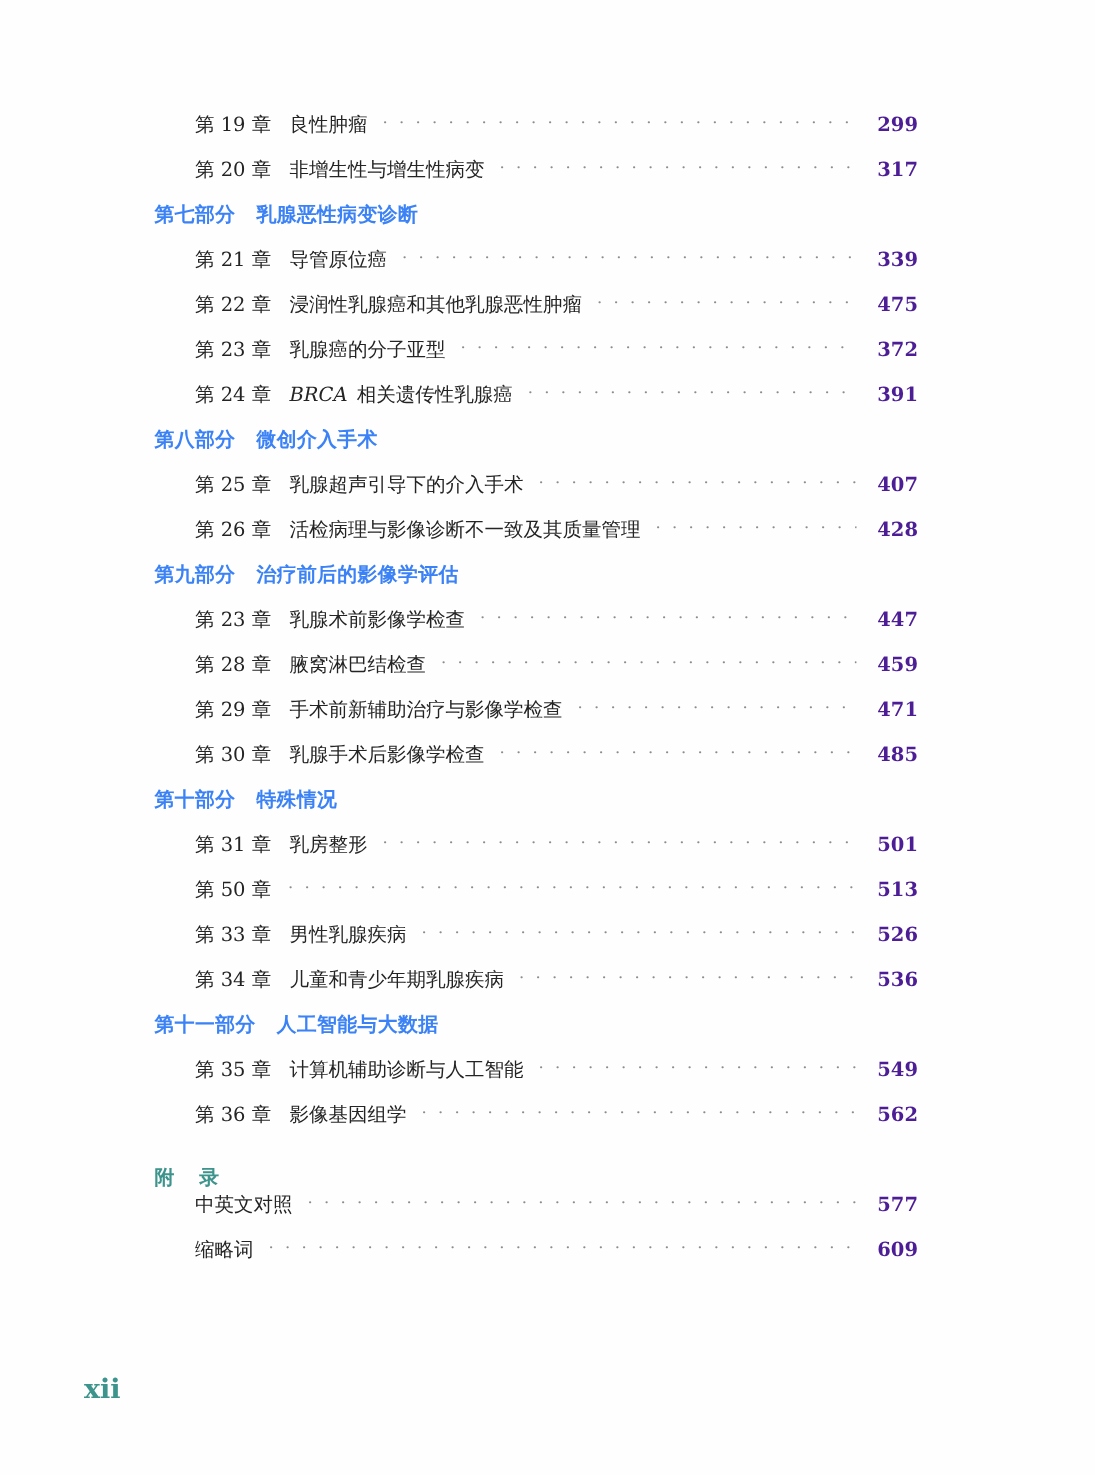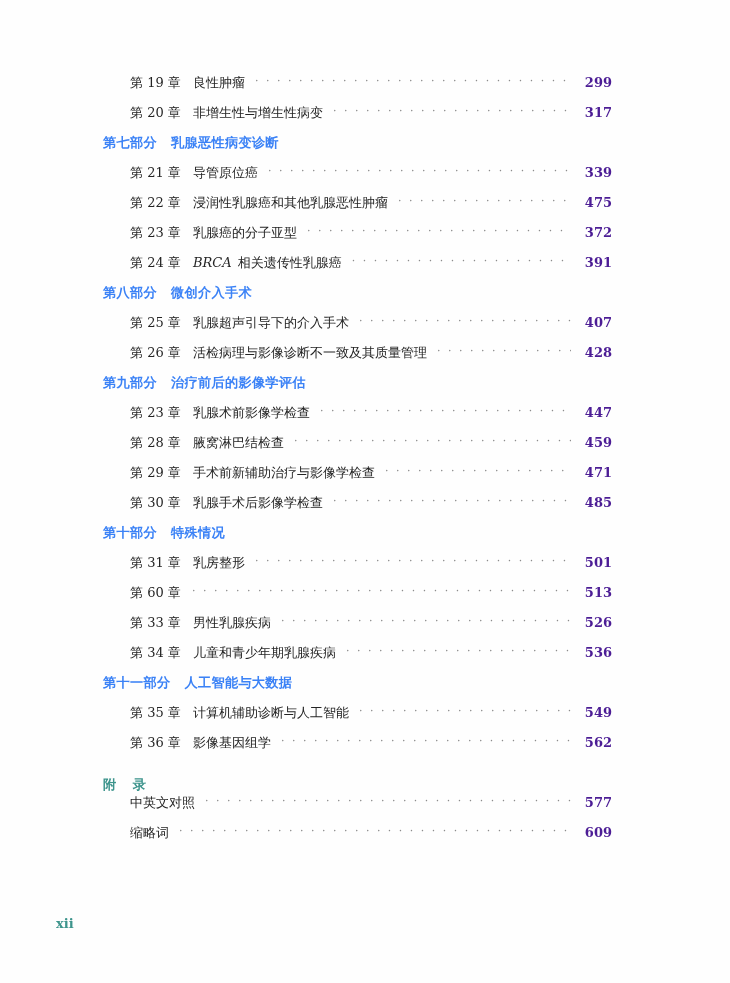--- a/index.html
+++ b/index.html
@@ -116,21 +116,21 @@
     margin-left: 0;
   }
 
   
   .folio {
     position: absolute;
     left: 56px;
     top: 916px;
     color: #3d948c;
     font-weight: bold;
-    font-size: 13px;
+    font-size: 18px;
     font-family: "DejaVu Serif", "Liberation Serif", serif;
   }
 </style>
 </head>
 <body>
 
 <div class="page">
   <div class="toc">
       <div class="entry">
         <span class="ch-no">第 19 章</span>
@@ -220,21 +220,21 @@
         <span class="part-no">第十部分</span>
         <span class="part-title">特殊情况</span>
       </div>
       <div class="entry">
         <span class="ch-no">第 31 章</span>
         <span class="ch-title">乳房整形</span>
         <span class="leader">· · · · · · · · · · · · · · · · · · · · · · · · · · · · · · · · · · · · · · · · · · · · · · · · · · · · · · · · · · · · · · · · · · · · · · · · · · · · · · · · · · · · · · · · · </span>
         <span class="pg-wrap">501</span>
       </div>
       <div class="entry">
-        <span class="ch-no">第 60 章</span>
+        <span class="ch-no">第 50 章</span>
         <span class="leader">· · · · · · · · · · · · · · · · · · · · · · · · · · · · · · · · · · · · · · · · · · · · · · · · · · · · · · · · · · · · · · · · · · · · · · · · · · · · · · · · · · · · · · · · · </span>
         <span class="pg-wrap">513</span>
       </div>
       <div class="entry">
         <span class="ch-no">第 33 章</span>
         <span class="ch-title">男性乳腺疾病</span>
         <span class="leader">· · · · · · · · · · · · · · · · · · · · · · · · · · · · · · · · · · · · · · · · · · · · · · · · · · · · · · · · · · · · · · · · · · · · · · · · · · · · · · · · · · · · · · · · · </span>
         <span class="pg-wrap">526</span>
       </div>
       <div class="entry">

